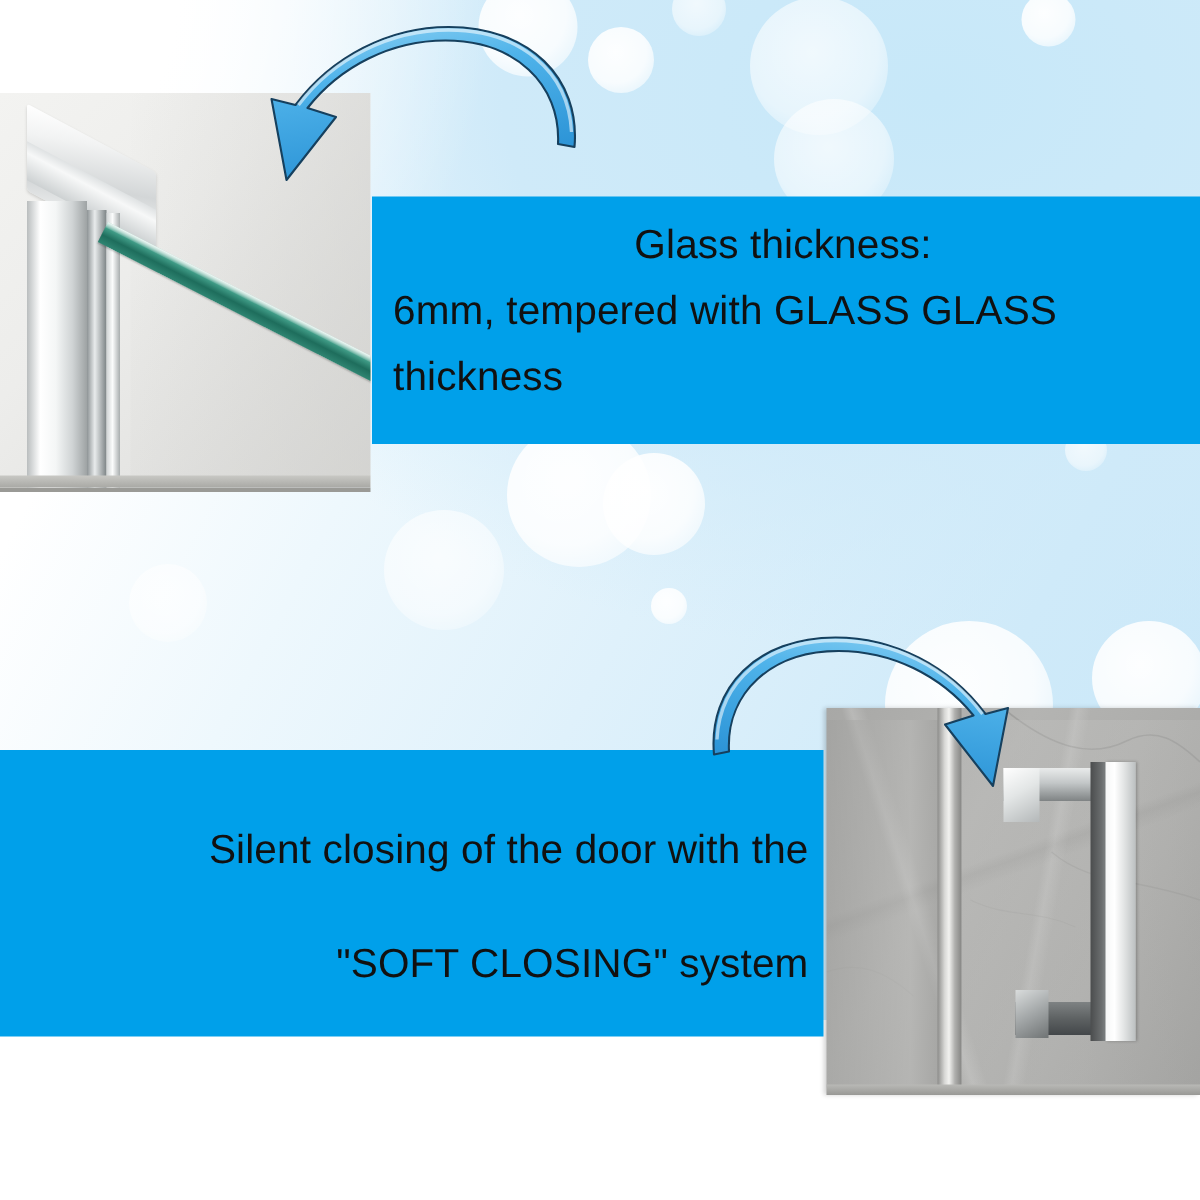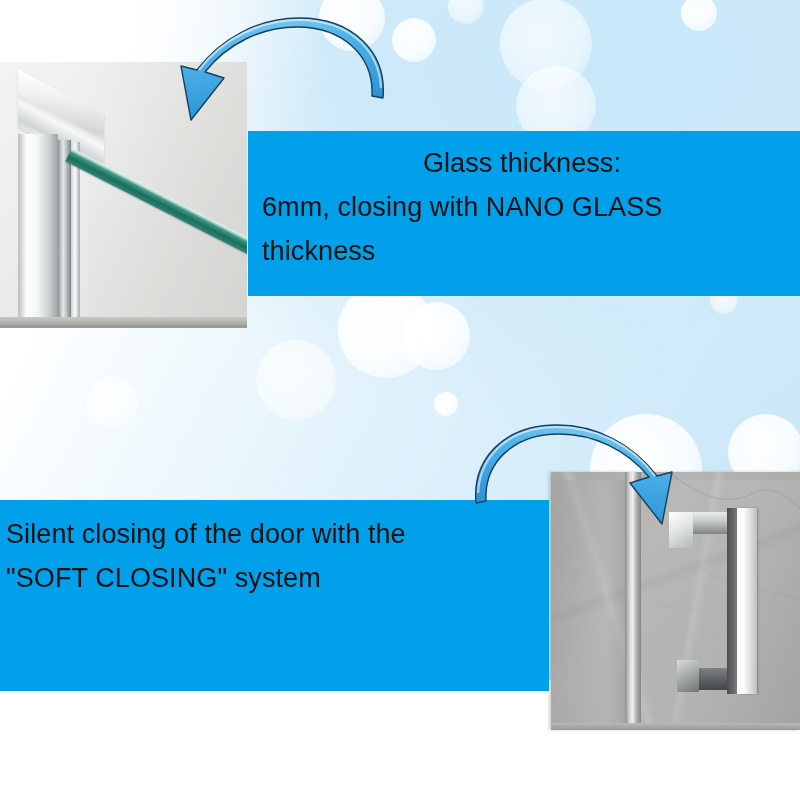--- a/index.html
+++ b/index.html
@@ -67,21 +67,21 @@
   }
   #panel-top .line1 { text-align: center; }
   #panel-top .line2,
   #panel-top .line3 { text-align: left; }
 
   #panel-bottom {
     left: 0px; top: 500px;
     width: 549px; height: 191px;
     padding: 12px 10px 0 6px;
   }
-  #panel-bottom .line { text-align: left; }
+  #panel-bottom .line { text-align: right; margin-top: 32px; }
 
   
   .photo {
     position: absolute;
     overflow: hidden;
     background: #e9e9e9;
   }
 
   
   #photo-glass {
@@ -302,21 +302,21 @@
     <div class="arm-top-base"></div>
     <div class="arm-bot"></div>
     <div class="arm-bot-base"></div>
     <div class="bar-dark"></div>
     <div class="bar"></div>
     <div class="floor2"></div>
   </div>
 
   <div class="panel" id="panel-top">
     <div class="line1">Glass thickness:</div>
-    <div class="line2">6mm, closing with NANO GLASS</div>
+    <div class="line2">6mm, tempered with GLASS GLASS</div>
     <div class="line3">thickness</div>
   </div>
 
   <div class="panel" id="panel-bottom">
     <div class="line">Silent closing of the door with the</div>
     <div class="line">"SOFT CLOSING" system</div>
   </div>
 
   <svg class="arrow" id="arrow-1" width="220" height="125" style="left:175px; top:8px;" viewBox="0 0 220 125">
     <defs>

